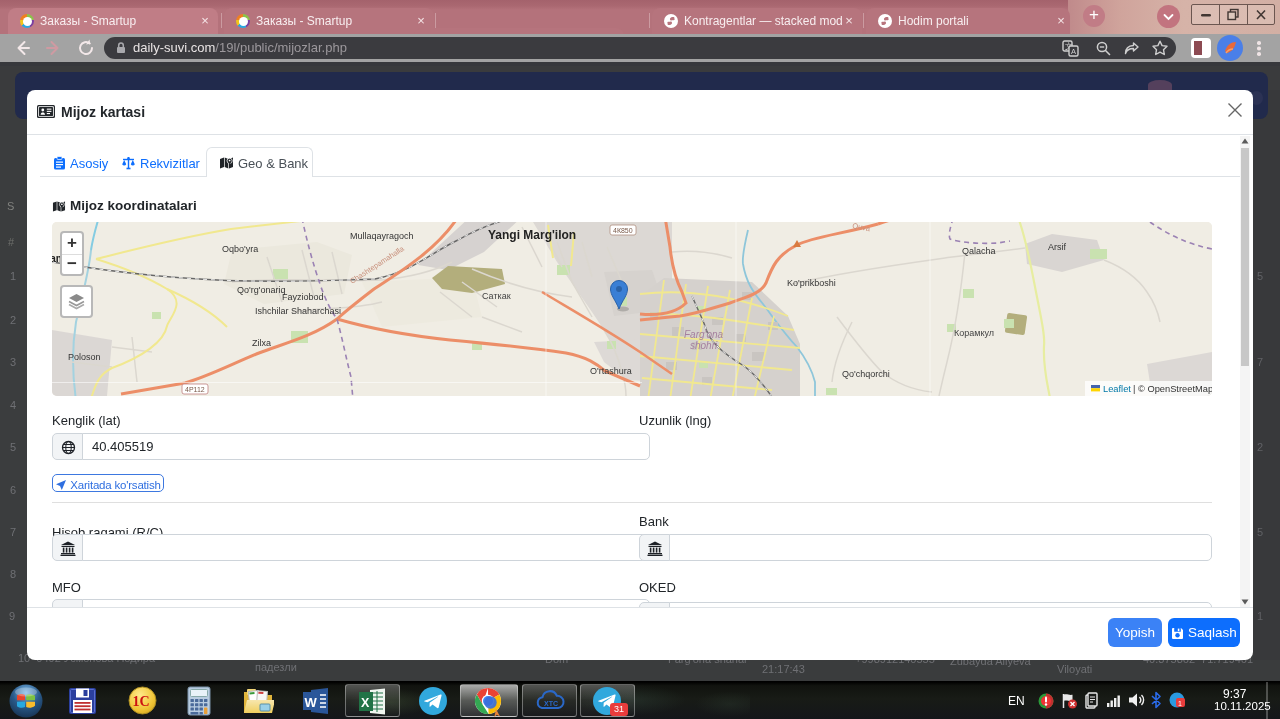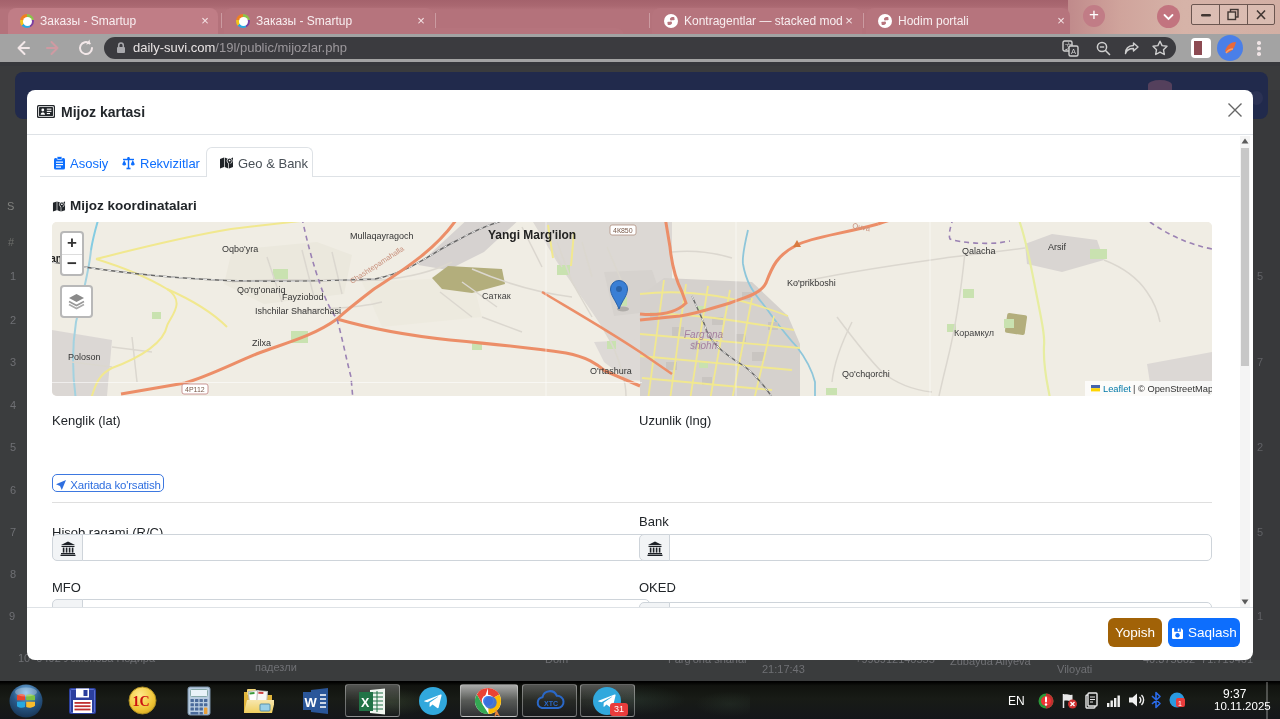--- a/index.html
+++ b/index.html
@@ -56,21 +56,21 @@
 .flabel { position:absolute; font-size:13px; color:#212529; }
 .igroup { position:absolute; height:27px; }
 .iaddon { position:absolute; left:0; top:0; width:31px; height:27px; background:#f2f4f6; border:1px solid #ced4da; border-radius:5px 0 0 5px; }
 .ifield { position:absolute; left:30px; top:0; right:0; height:27px; background:#fff; border:1px solid #ced4da; border-radius:0 5px 5px 0; font-size:13px; color:#212529; line-height:25px; padding-left:9px; }
 #btn-xarita { position:absolute; left:25px; top:384px; width:112px; height:18px; white-space:nowrap; font-size:11.5px; letter-spacing:-0.2px; border:1px solid #3d78e0; border-radius:5px; color:#2f6fe0; line-height:20px; text-align:center; }
 #formhr { position:absolute; left:25px; top:412px; width:1160px; height:1px; background:#dfdfdf; }
 
 
 #mfooter { position:absolute; left:0; top:517px; width:1226px; height:53px; border-top:1px solid #dee2e6; border-radius:0 0 8px 8px; }
 .btn { position:absolute; top:528px; white-space:nowrap; height:29px; border-radius:6px; color:#fff; font-size:13.5px; text-align:center; line-height:29px; }
-#btn-yopish { left:1081px; width:54px; background:#a16207; }
+#btn-yopish { left:1081px; width:54px; background:#3b82f6; }
 #btn-saqlash { left:1141px; width:72px; background:#0d6efd; }
 
 
 #sbar { position:absolute; left:1213px; top:46px; width:10px; height:471px; background:#f4f4f4; }
 #sthumb { position:absolute; left:1px; top:12px; width:8px; height:218px; background:#c7c7c7; }
 
 
 #taskbar { position:absolute; left:0; top:681px; width:1280px; height:38px;
   background:linear-gradient(180deg,#000 0%,#11130f 10%,#181b16 45%,#14161a 100%); border-top:1px solid #000; }
 .tbox { position:absolute; top:2px; width:55px; height:33px; border:1px solid rgba(255,255,255,.35); border-radius:3px;
@@ -440,20 +440,30 @@
       <div class="mapctl" id="layerctl">
         <svg style="position:absolute;left:5px;top:5px;" width="19" height="19" viewBox="0 0 19 19">
             <path d="M9.5 2 L17 6 L9.5 10 L2 6 Z" fill="#8a8a8a"></path>
             <path d="M2 9.5 L9.5 13.5 L17 9.5" fill="none" stroke="#999" stroke-width="1.6"></path>
             <path d="M2 12.5 L9.5 16.5 L17 12.5" fill="none" stroke="#aaa" stroke-width="1.6"></path>
           </svg>
       </div>
     </div>
     <div class="flabel" style="left:25px;top:323px;">Kenglik (lat)</div>
     <div class="flabel" style="left:612px;top:323px;">Uzunlik (lng)</div>
+    <div class="igroup" style="left:25px;top:343px;width:598px;">
+      <div class="iaddon">
+          <svg style="position:absolute;left:8px;top:6px;" width="15" height="15" viewBox="0 0 16 16">
+            <circle cx="8" cy="8" r="6.4" fill="none" stroke="#1d2127" stroke-width="1.4"></circle>
+            <ellipse cx="8" cy="8" rx="2.9" ry="6.4" fill="none" stroke="#1d2127" stroke-width="1.1"></ellipse>
+            <path d="M1.6 8 H14.4 M2.6 4.8 H13.4 M2.6 11.2 H13.4" stroke="#1d2127" stroke-width="1.1" fill="none"></path>
+          </svg>
+        </div>
+      <div class="ifield">40.405519</div>
+    </div>
     <div id="btn-xarita"><svg style="vertical-align:-2px;margin-right:3px;" width="12" height="12" viewBox="0 0 12 12">
           <path d="M11 1 L1 5.2 L5 7 L6.8 11 Z" fill="#2f6fe0"></path>
         </svg>Xaritada ko'rsatish</div>
     <div id="formhr"></div>
     <div class="flabel" style="left:25px;top:424px;margin-top:11px;">Hisob raqami (R/C)</div>
     <div class="flabel" style="left:612px;top:424px;">Bank</div>
     <div class="igroup" style="left:25px;top:444px;width:598px;">
       <div class="iaddon">
           <svg style="position:absolute;left:7px;top:6px;" width="16" height="15" viewBox="0 0 16 15">
             <path d="M8 0.5 L15 4 H1 Z" fill="#1d2127"></path>

